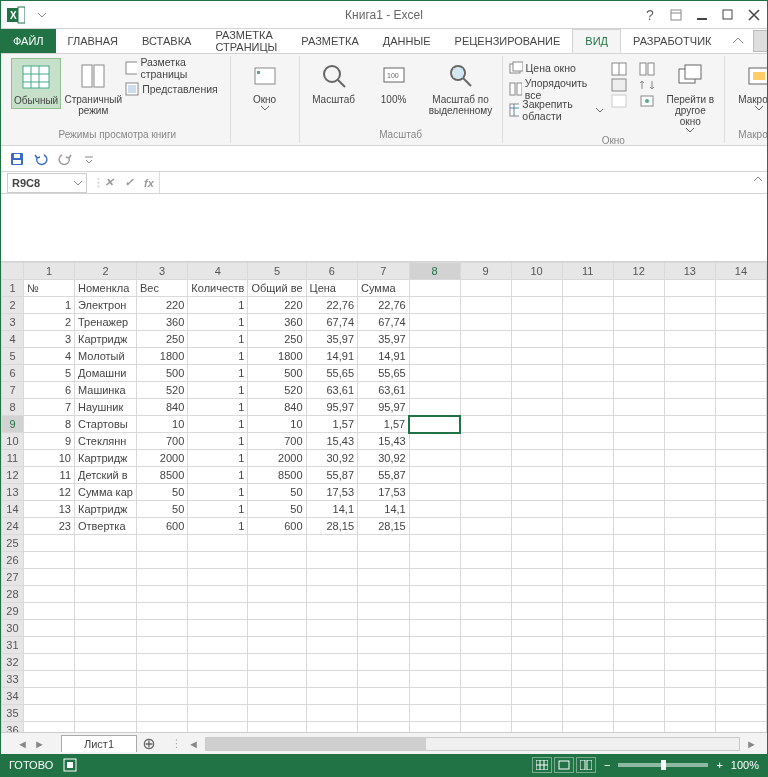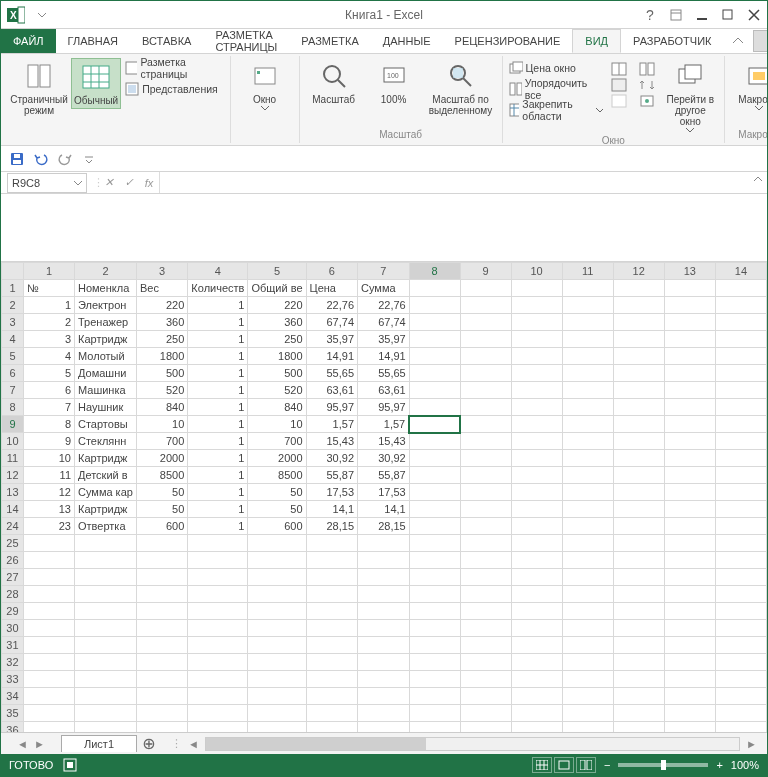--- a/index.html
+++ b/index.html
@@ -23,21 +23,21 @@
 .group-body { flex: 1; display: flex; align-items: flex-start; gap: 4px; }
 .group-label { text-align: center; font-size: 10px; color: #888; height: 14px; }
 .big-btn { display: flex; flex-direction: column; align-items: center; width: 56px; cursor: pointer; padding: 2px; font-size: 10px; text-align: center; line-height: 11px; }
 .big-btn.active { background: #c7e0c9; border: 1px solid #8fbf93; }
 .big-btn .icon { width: 32px; height: 32px; margin-bottom: 2px; display: flex; align-items: center; justify-content: center; }
 .small-row { display: flex; align-items: center; gap: 3px; height: 20px; cursor: pointer; font-size: 10.5px; }
 .small-col { display: flex; flex-direction: column; gap: 1px; }
 .icon-stack { display: flex; flex-direction: column; align-items: center; gap: 2px; }
 .qat2 { height: 26px; padding: 2px 6px; display: flex; align-items: center; gap: 4px; border-bottom: 1px solid #d4d4d4; background: #fff; }
 .qat2-btn { width: 20px; height: 20px; display: flex; align-items: center; justify-content: center; cursor: pointer; }
-.namebox-row { height: 22px; display: flex; align-items: center; border-bottom: 1px solid #d4d4d4; background: #fff; }
+.namebox-row { height: 22px; display: flex; align-items: center; border-bottom: 1px solid #d4d4d4; background: #fff; font-weight: bold; }
 .namebox { width: 80px; height: 20px; border: 1px solid #ccc; margin: 0 6px; padding: 0 4px; font-size: 11px; display: flex; align-items: center; justify-content: space-between; }
 .fx-btn { width: 20px; color: #999; cursor: pointer; text-align: center; font-style: italic; }
 .fx-area { flex: 1; border-left: 1px solid #ddd; height: 100%; position: relative; }
 .fx-expand { position: absolute; right: 4px; top: 3px; color: #888; cursor: pointer; }
 .formula-pad { height: 68px; border-bottom: 1px solid #d4d4d4; }
 .grid-container { flex: 1; overflow: hidden; position: relative; background: #fff; }
 table.sheet { border-collapse: collapse; table-layout: fixed; }
 .sheet th, .sheet td { border: 1px solid #d9d9d9; height: 17px; font-size: 11px; padding: 0 3px; overflow: hidden; white-space: nowrap; }
 .sheet .corner { background: #e6e6e6; width: 22px; }
 .sheet .colh { background: #e6e6e6; text-align: center; color: #555; font-weight: normal; }
@@ -117,54 +117,55 @@
           <path d="M1 8 L6 3 L11 8" stroke="#888" fill="none"></path>
         </svg>
       </div>
     <div class="user-box"></div>
   </div>
 </div>
 
 <div class="ribbon">
   <div class="group">
     <div class="group-body">
+      <div class="big-btn active">
+        <div class="icon">
+            <svg width="30" height="30">
+              <rect x="2" y="4" width="26" height="22" fill="#fff" stroke="#4a8"></rect>
+              <path d="M2 12h26M2 20h26M10 4v22M18 4v22" stroke="#4a8"></path>
+            </svg>
+          </div>
+        <span>Обычный</span>
+      </div>
       <div class="big-btn">
         <div class="icon">
             <svg width="30" height="30">
               <rect x="4" y="4" width="10" height="22" fill="#fff" stroke="#888"></rect>
               <rect x="16" y="4" width="10" height="22" fill="#fff" stroke="#888"></rect>
             </svg>
           </div>
         <span>Страничный режим</span>
       </div>
-      <div class="big-btn active">
-        <div class="icon">
-            <svg width="30" height="30">
-              <rect x="2" y="4" width="26" height="22" fill="#fff" stroke="#4a8"></rect>
-              <path d="M2 12h26M2 20h26M10 4v22M18 4v22" stroke="#4a8"></path>
-            </svg>
-          </div>
-        <span>Обычный</span>
-      </div>
       <div class="small-col">
         <div class="small-row">
             <svg width="14" height="14">
               <rect x="1" y="1" width="12" height="12" fill="#fff" stroke="#888"></rect>
             </svg>
             <span>Разметка страницы</span>
           </div>
         <div class="small-row">
             <svg width="14" height="14">
               <rect x="1" y="1" width="12" height="12" fill="#fff" stroke="#888"></rect>
               <rect x="3" y="3" width="8" height="8" fill="#cde"></rect>
             </svg>
             <span>Представления</span>
           </div>
       </div>
     </div>
+    <div class="group-label">Режимы просмотра книги</div>
   </div>
   <div class="group">
     <div class="group-body">
       <div class="big-btn">
         <div class="icon">
             <svg width="26" height="26">
               <rect x="3" y="5" width="20" height="16" fill="#fff" stroke="#888"></rect>
               <rect x="5" y="8" width="3" height="3" fill="#5a8"></rect>
             </svg>
           </div>

